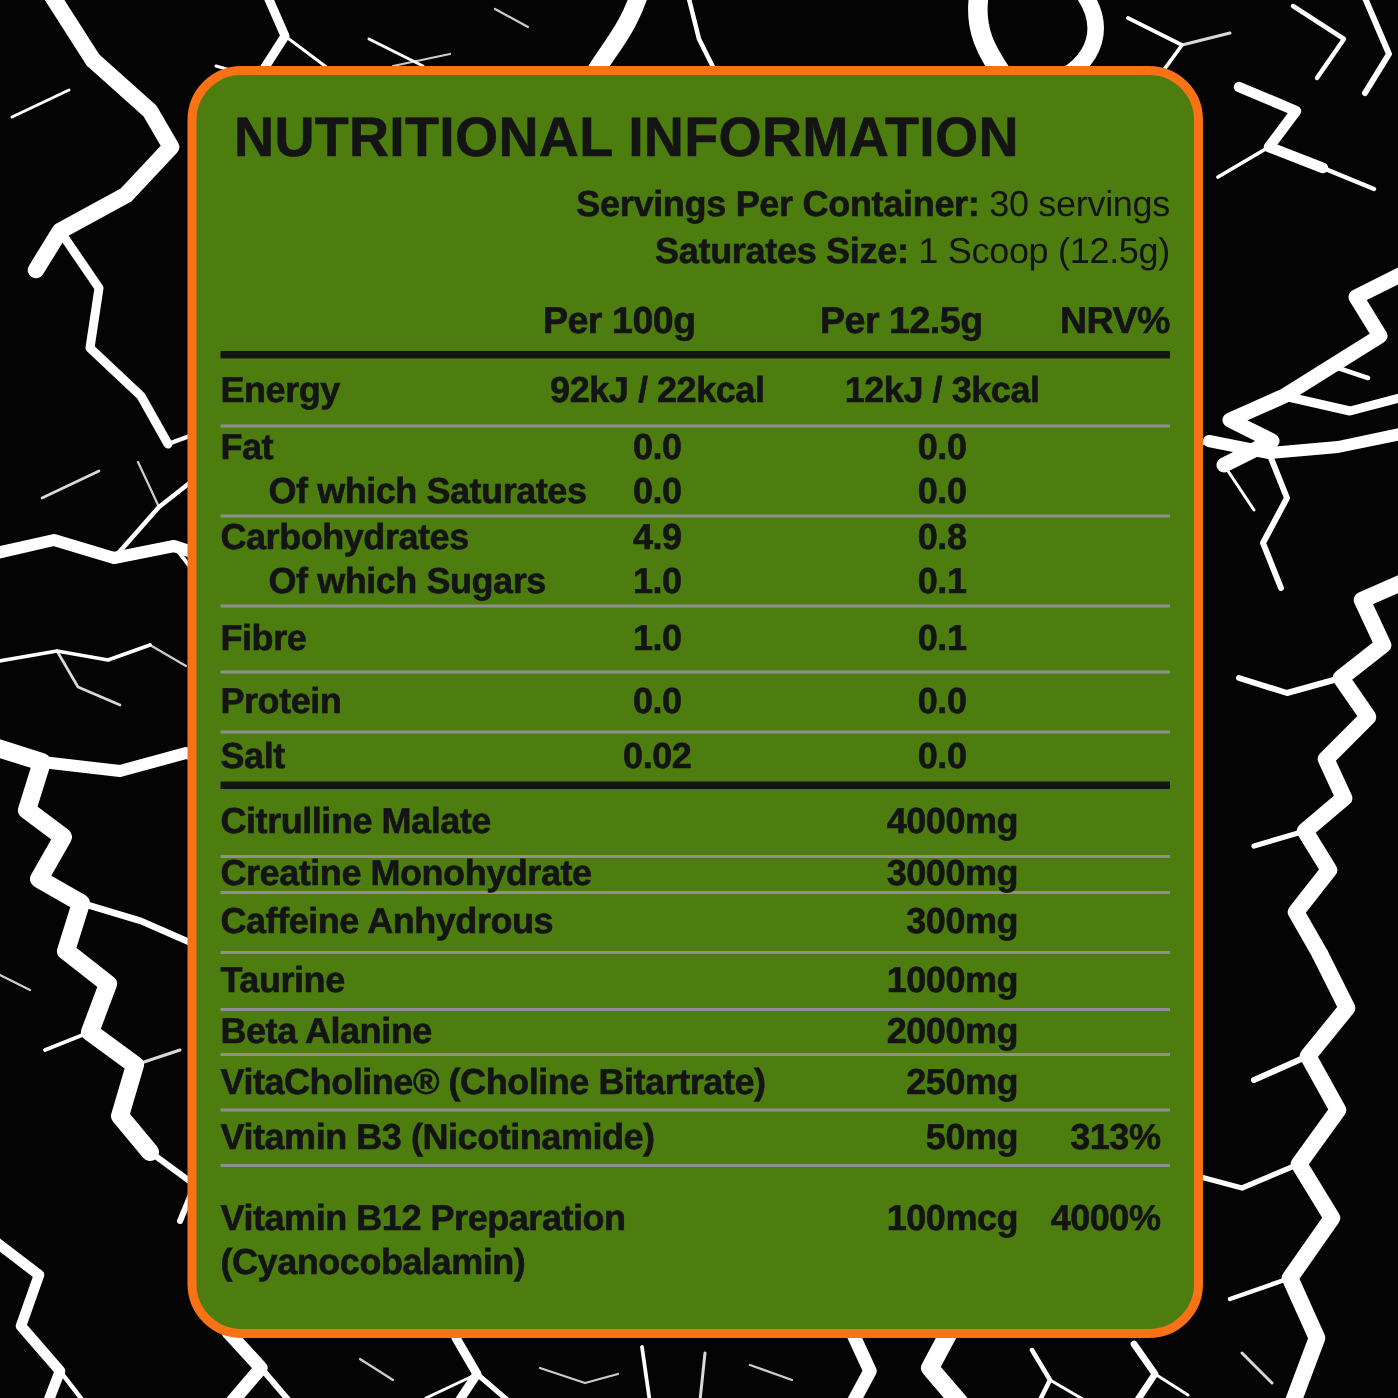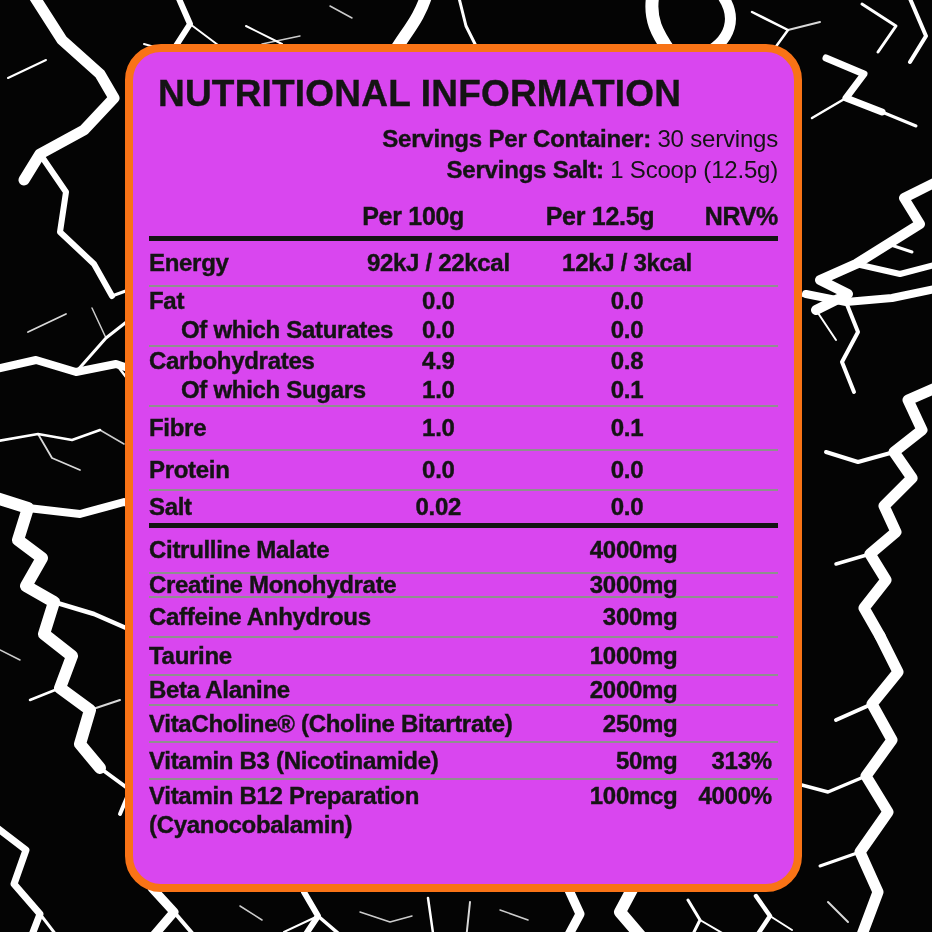--- a/index.html
+++ b/index.html
@@ -7,22 +7,22 @@
     width:932px;height:932px;position:relative;overflow:hidden;
     background:#040404;
     font-family:"Liberation Sans", sans-serif;
     color:#141414;
   }
   .bg{position:absolute;inset:0;z-index:0;}
   .card{
     position:absolute;z-index:1;
     left:125px;top:44px;width:677px;height:848px;
     box-sizing:border-box;
-    background:#d946ef;
-    border:8px solid #f97316;
+    background:#4d7c0f;
+    border:6px solid #f97316;
     border-radius:36px;
     padding:22px 16px 0 16px;
     -webkit-text-stroke:0.4px #141414;
   }
   .head-block{padding-left:9px;}
   .title{
     font-size:37px;font-weight:bold;letter-spacing:0.2px;
     line-height:40px;white-space:nowrap;
   }
   .serv{font-size:24px;line-height:30px;letter-spacing:-0.2px;text-align:right;}
@@ -57,21 +57,21 @@
   .r-fibre{height:44px;}
   .r-protein{height:40px;}
   .r-salt{height:37px;}
   .r-i1{height:46px;}
   .r-i2{height:24px;}
   .r-i3{height:40px;}
   .r-i4{height:38px;}
   .r-i5{height:30px;}
   .r-i6{height:37px;}
   .r-i7{height:37px;}
-  .r-b12{min-height:62px;align-items:flex-start;padding-top:1px;}
+  .r-b12{min-height:62px;align-items:flex-start;padding-top:20px;}
   .r-b12 .pos{line-height:29px;}
 </style>
 </head>
 <body>
 
 <svg class="bg" viewBox="0 0 932 932" xmlns="http://www.w3.org/2000/svg">
   <rect x="0" y="0" width="932" height="932" fill="#040404"></rect>
   <g stroke="#ffffff" fill="none" stroke-linecap="round" stroke-linejoin="round">
 
     <path d="M30,-10 L62,40 L100,74 L114,98 L84,130 L40,154 L24,180" stroke-width="11"></path>
@@ -154,21 +154,21 @@
     <path d="M700,920 L724,934" stroke-width="2"></path>
     <path d="M756,896 L770,916 L754,940" stroke-width="4.5"></path>
     <path d="M770,916 L792,930" stroke-width="2"></path>
   </g>
 </svg>
 
 <div class="card">
   <div class="head-block">
     <div class="title">NUTRITIONAL INFORMATION</div>
     <div class="serv first"><b>Servings Per Container:</b> <span class="val">30 servings</span></div>
-    <div class="serv second"><b>Servings Salt:</b> <span class="val">1 Scoop (12.5g)</span></div>
+    <div class="serv second"><b>Saturates Size:</b> <span class="val">1 Scoop (12.5g)</span></div>
   </div>
 
   <div class="tbl" style="margin-top:10px;">
 
     <div class="row hrow">
       <span class="pos h100">Per 100g</span>
       <span class="pos h125">Per 12.5g</span>
       <span class="pos hnrv">NRV%</span>
     </div>
 

